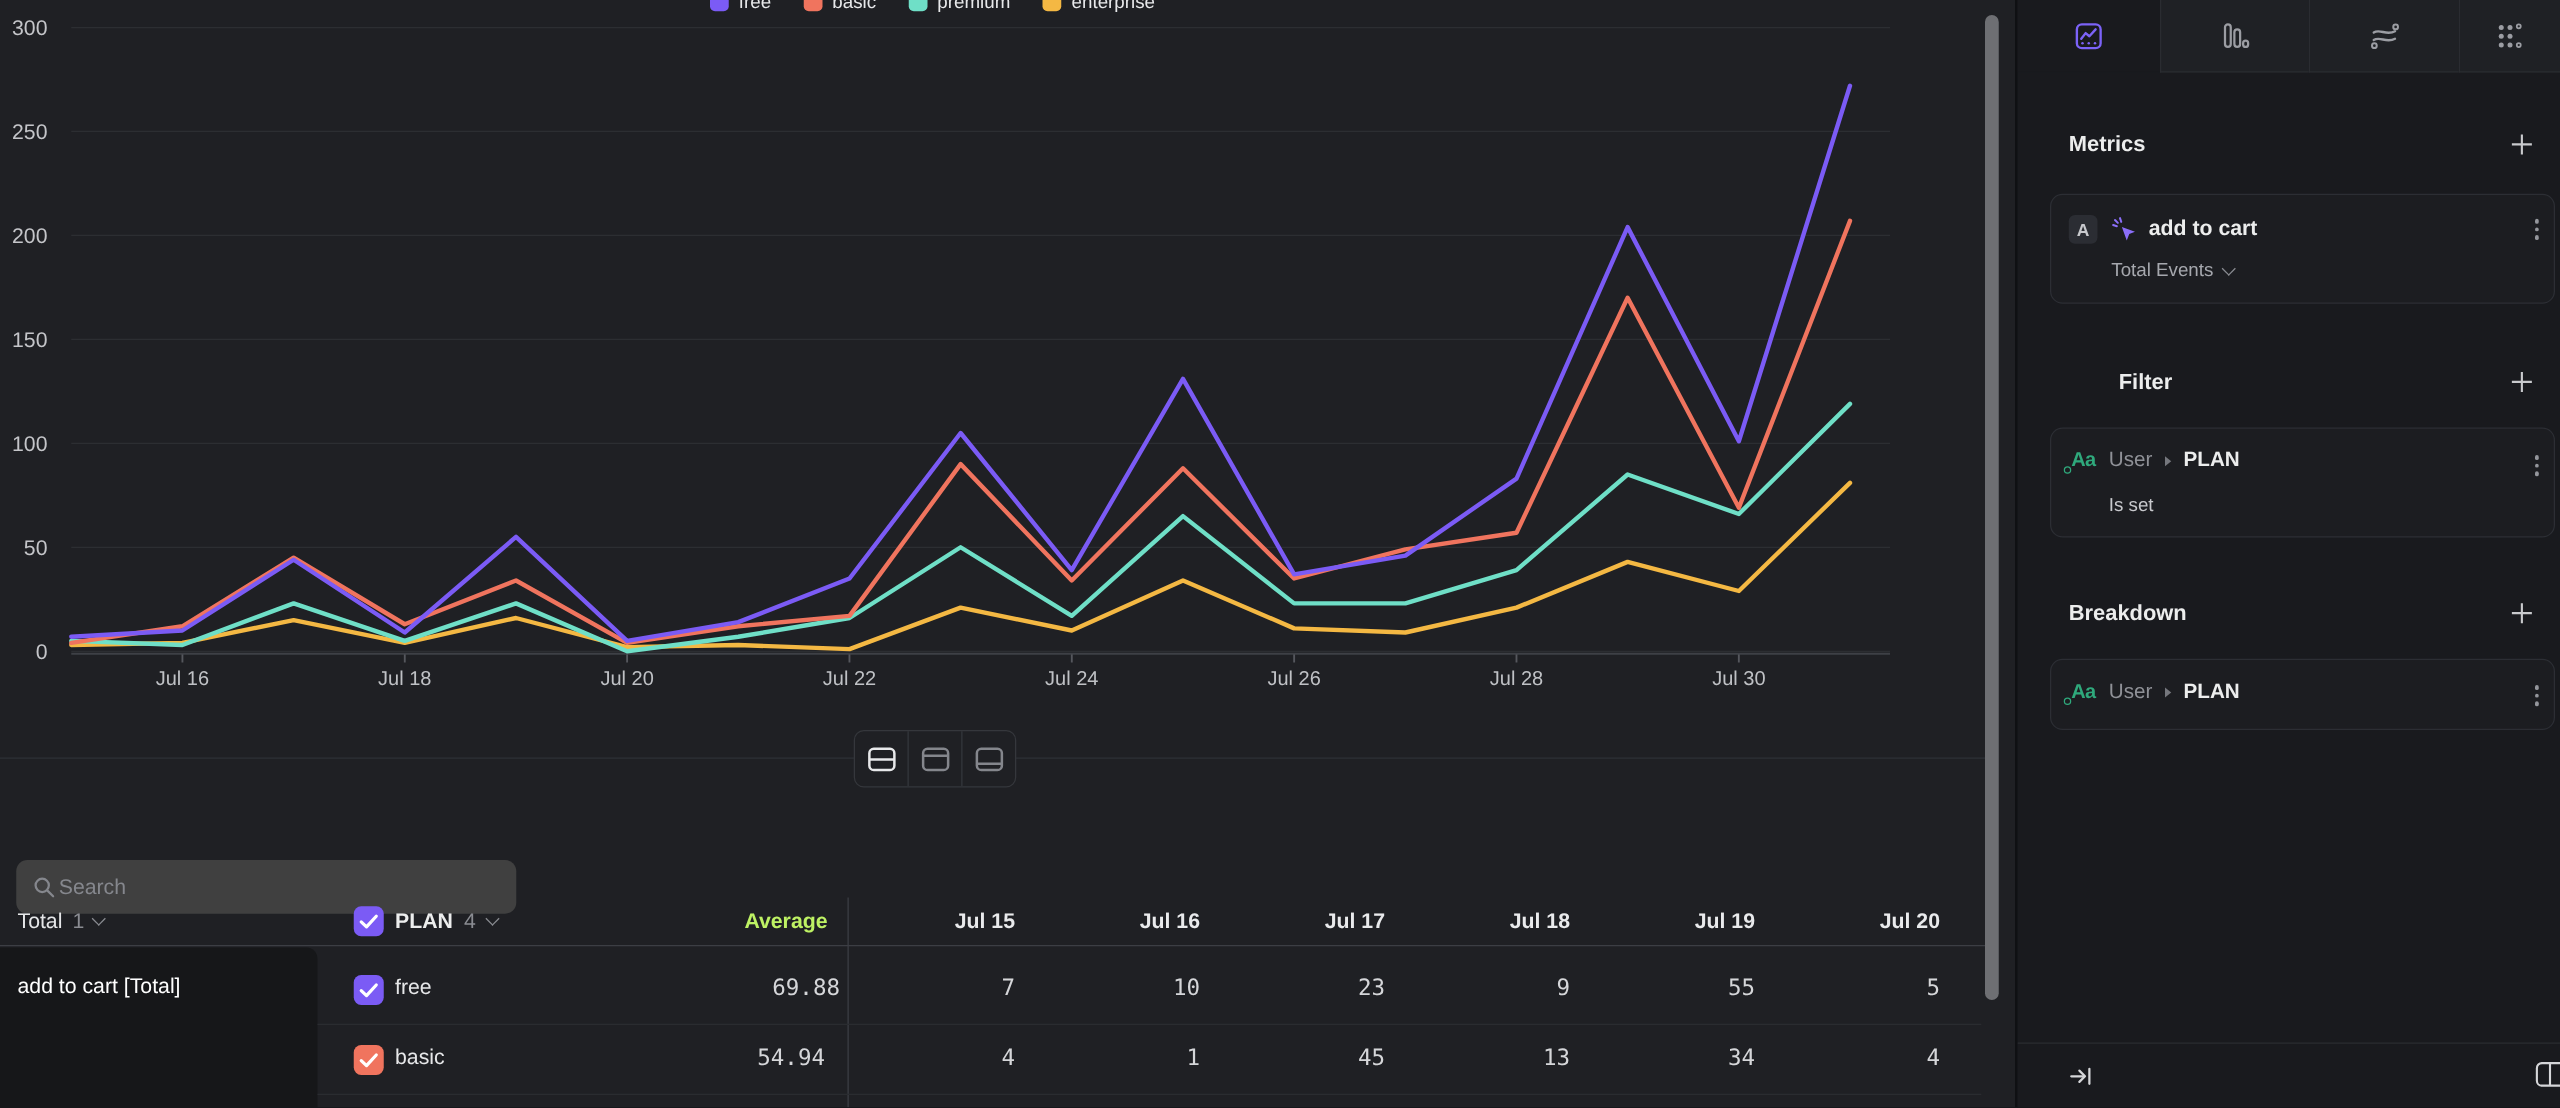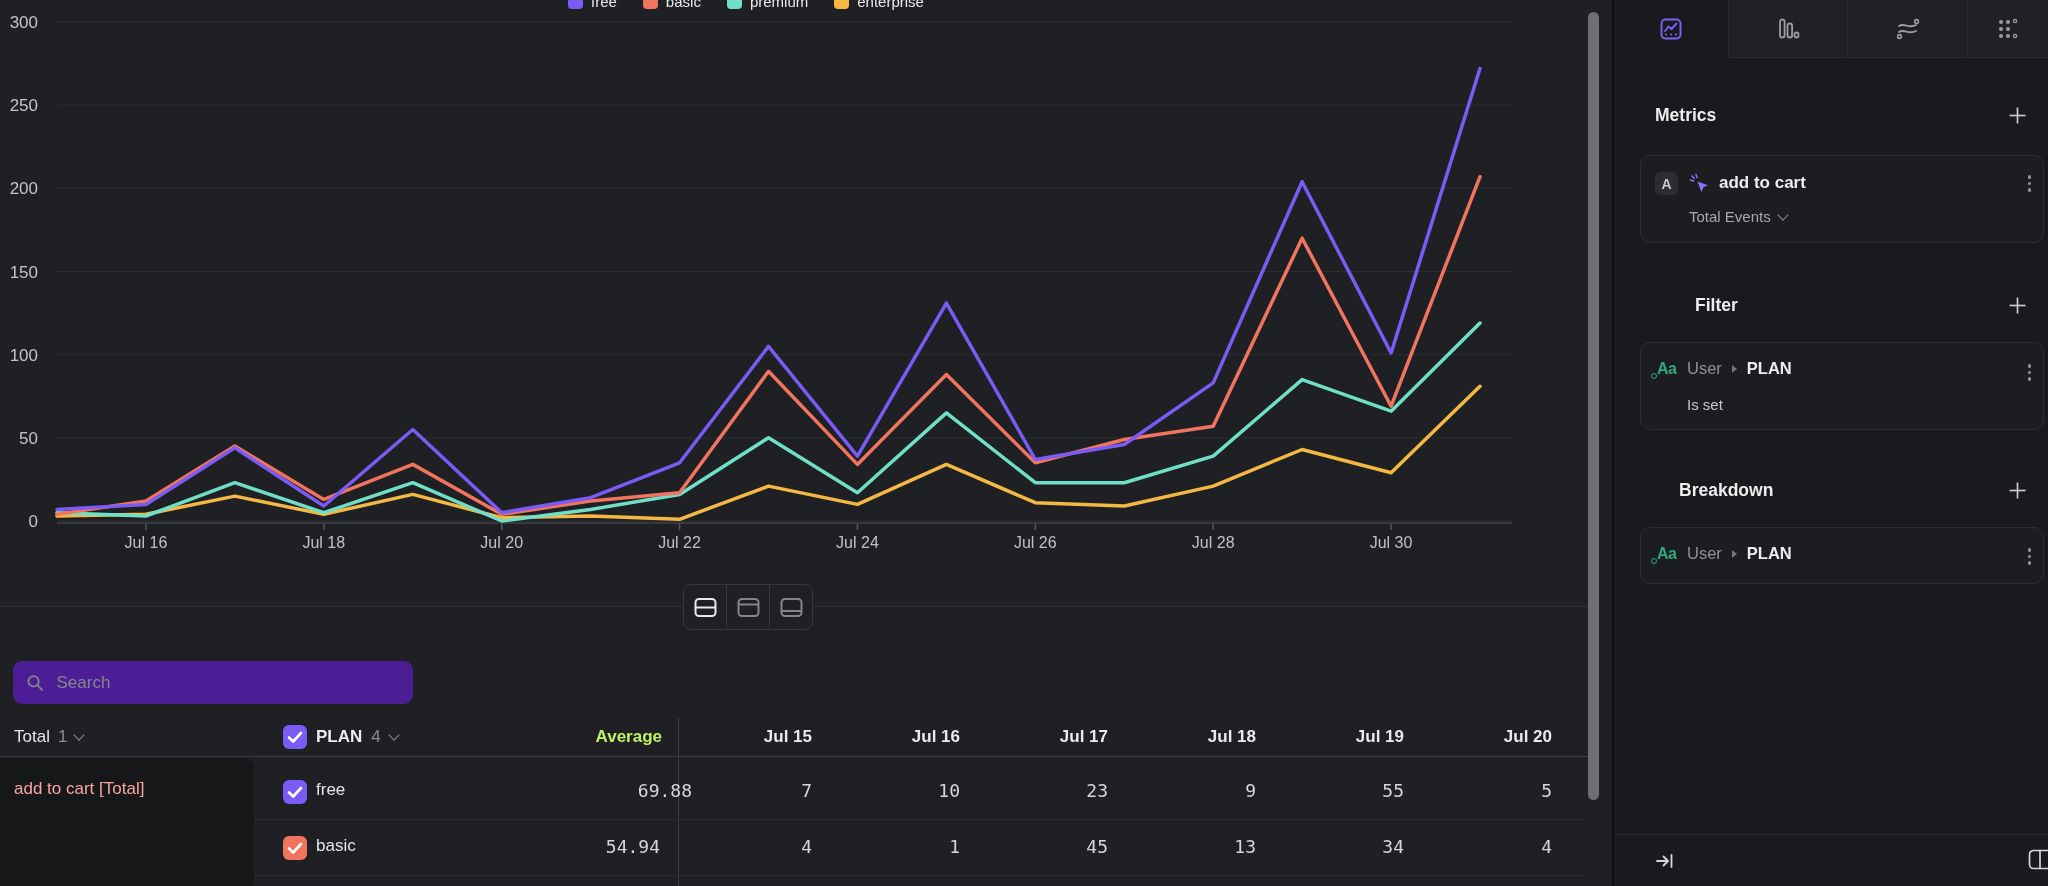--- a/index.html
+++ b/index.html
@@ -9,37 +9,37 @@
   .main{position:absolute;top:0;left:0;width:1612px;height:886px;overflow:hidden;}
   #chart-svg{position:absolute;top:0;left:0;}
   #legend{position:absolute;top:-10px;left:568px;display:flex;gap:26px;align-items:center;height:22px;}
   .legend-item{display:flex;gap:8px;align-items:center;}
   .chip{width:15px;height:15px;border-radius:4px;display:inline-block;}
   .legend-label{font-size:15px;color:#e8e9eb;}
   .divider{position:absolute;top:606px;left:0;width:1588px;height:1px;background:#2e3036;}
   .toggle-group{position:absolute;top:584px;left:683px;width:130px;height:46px;background:#1f2024;border:1px solid #35373c;border-radius:8px;display:flex;}
   .toggle-btn{flex:1;display:flex;align-items:center;justify-content:center;border-left:1px solid #35373c;cursor:pointer;}
   .toggle-btn:first-child{border-left:none;}
-  .search{position:absolute;top:661px;left:13px;width:400px;height:43px;background:#4c1d95;border-radius:9px;display:flex;align-items:center;padding:0 13px;gap:10px;}
+  .search{position:absolute;top:688px;left:13px;width:400px;height:43px;background:#404040;border-radius:9px;display:flex;align-items:center;padding:0 13px;}
   .search input{background:transparent;border:none;outline:none;color:#d7d8db;font-size:17px;width:100%;}
   .search input::placeholder{color:#85878d;}
   
   .thead-item{position:absolute;top:718px;height:38px;display:flex;align-items:center;}
   #event-header{left:14px;gap:8px;}
   #plan-header{left:283px;gap:9px;}
   .h-label{font-size:17px;color:#e5e6e8;}
   .h-label.bold{font-weight:700;color:#eceded;}
   .h-count{font-size:17px;color:#8a8c92;}
   #avg-header{position:absolute;top:718px;right:950px;height:38px;line-height:38px;font-weight:700;font-size:17px;color:#bef264;}
   #date-headers{position:absolute;top:718px;left:0;right:0;height:38px;}
   .hcell{position:absolute;top:0;height:38px;line-height:38px;font-weight:700;font-size:17px;color:#e9eaec;}
   .header-border{position:absolute;top:756px;left:0;width:1588px;height:1px;background:#3c3e44;}
   .col-divider{position:absolute;top:718px;left:678px;width:1px;height:168px;background:#3c3e44;}
   .merged-cell{position:absolute;top:758px;left:0;width:254px;height:128px;background:#161719;border-top-right-radius:9px;}
-  .merged-label{position:absolute;top:21px;left:14px;font-size:17px;color:#fca5a5;}
+  .merged-label{position:absolute;top:21px;left:14px;font-size:17px;color:#ffffff;}
   #table-body{position:absolute;top:764px;left:0;width:1612px;}
   .trow{position:relative;height:56px;}
   .rowline{position:absolute;bottom:0;left:254px;width:1331px;height:1px;background:#2a2c30;}
   .cb{position:absolute;left:283px;top:16px;width:24px;height:24px;border-radius:6px;cursor:pointer;}
   .rlabel{position:absolute;left:316px;top:16px;font-size:17px;color:#e6e7e9;}
   .num{position:absolute;top:16px;font-family:"DejaVu Sans Mono",monospace;font-size:18px;color:#d5d6d9;}
   .scrollbar{position:absolute;top:12px;left:1588px;width:11px;height:788px;border-radius:6px;background:#6e6f73;}
   
   .sidebar{position:absolute;top:0;left:1612px;width:436px;height:886px;background:#191a1e;border-left:2px solid #0f1013;overflow:hidden;}
   .tabbar{display:flex;height:58px;background:#191a1e;}
@@ -185,21 +185,21 @@
     <div class="merged-cell">
       <span class="merged-label">add to cart [Total]</span>
     </div>
 
     <div id="table-body">
         <div class="trow">
           <span class="cb" style="background:#7b5bf5"><svg viewBox="0 0 24 24" width="24" height="24">
               <polyline points="6,12.5 10.2,16.5 18,8" fill="none" stroke="#fff" stroke-width="2.6" stroke-linecap="round" stroke-linejoin="round"></polyline>
             </svg></span>
           <span class="rlabel">free</span>
-          <span class="num" style="right:920px">69.88</span>
+          <span class="num" style="right:940px">69.88</span>
           <span class="rowline"></span>
           <span class="num" style="right: 800px;">7</span>
           <span class="num" style="right: 652px;">10</span>
           <span class="num" style="right: 504px;">23</span>
           <span class="num" style="right: 356px;">9</span>
           <span class="num" style="right: 208px;">55</span>
           <span class="num" style="right: 60px;">5</span>
         </div>
         <div class="trow">
           <span class="cb" style="background:#f0745e"><svg viewBox="0 0 24 24" width="24" height="24">
@@ -304,21 +304,21 @@
         <span class="prop">PLAN</span>
       </span>
       <span class="kebab" style="top:18px;">
           <i></i>
           <i></i>
           <i></i>
         </span>
       <span class="condition">Is set</span>
     </div>
 
-    <div class="section-head" style="top:480px;margin-left:24px;">Breakdown</div>
+    <div class="section-head" style="top:480px;">Breakdown</div>
     <span class="plus-btn" style="top:480px;">
       <svg width="21" height="21" viewBox="0 0 21 21">
           <line x1="10.5" y1="2.5" x2="10.5" y2="18.5" stroke="#c9cacd" stroke-width="1.7"></line>
           <line x1="2.5" y1="10.5" x2="18.5" y2="10.5" stroke="#c9cacd" stroke-width="1.7"></line>
         </svg>
     </span>
     <div class="card" style="top:527px;height:57px;">
       <span class="aa-icon">Aa<span class="aa-ring"></span></span>
       <span class="prop-row">
         <span class="scope">User</span>

